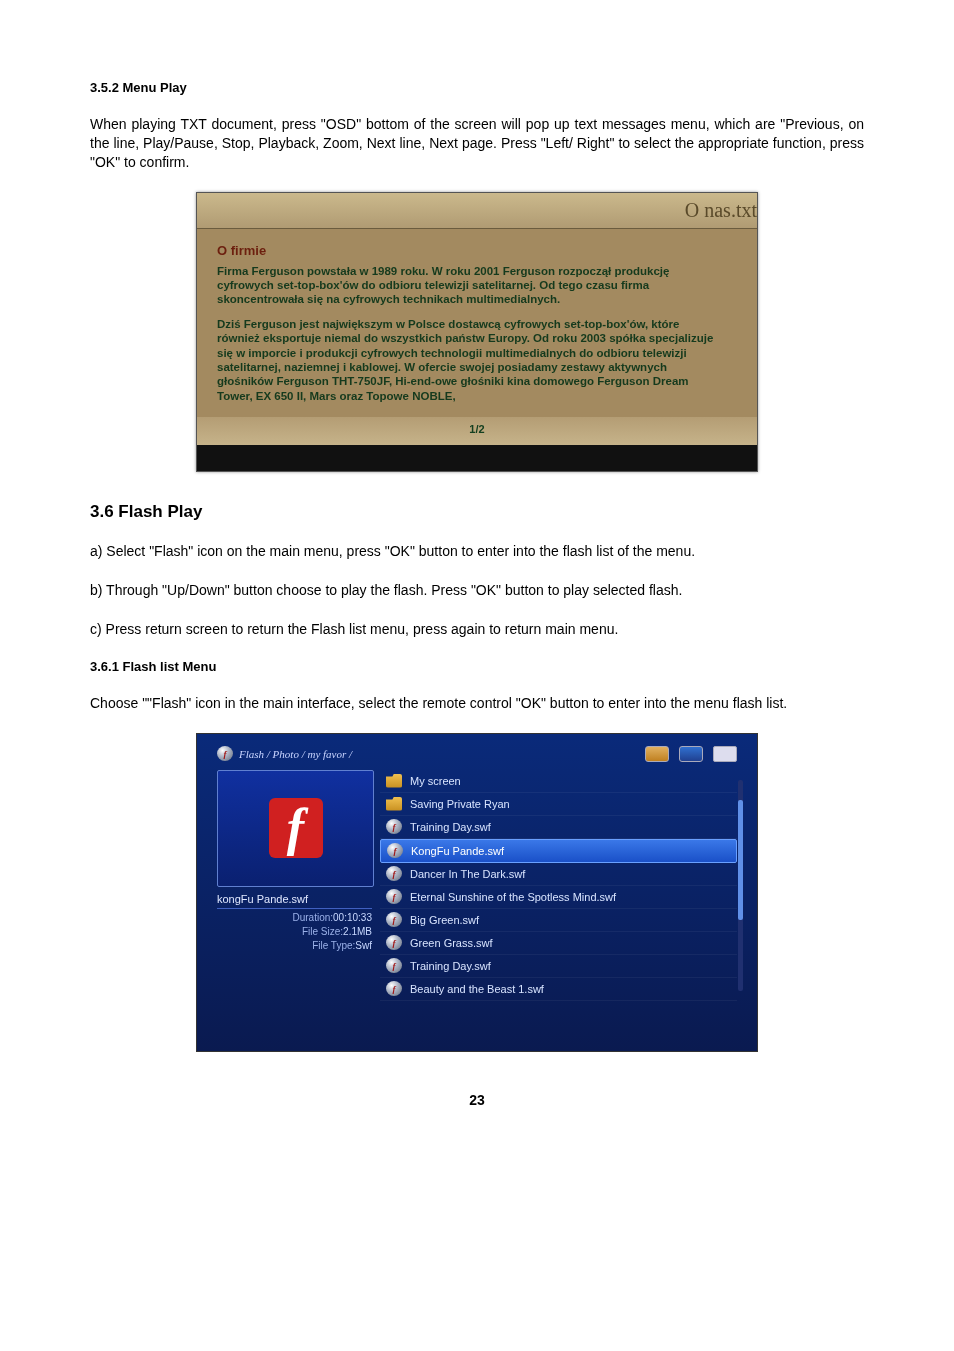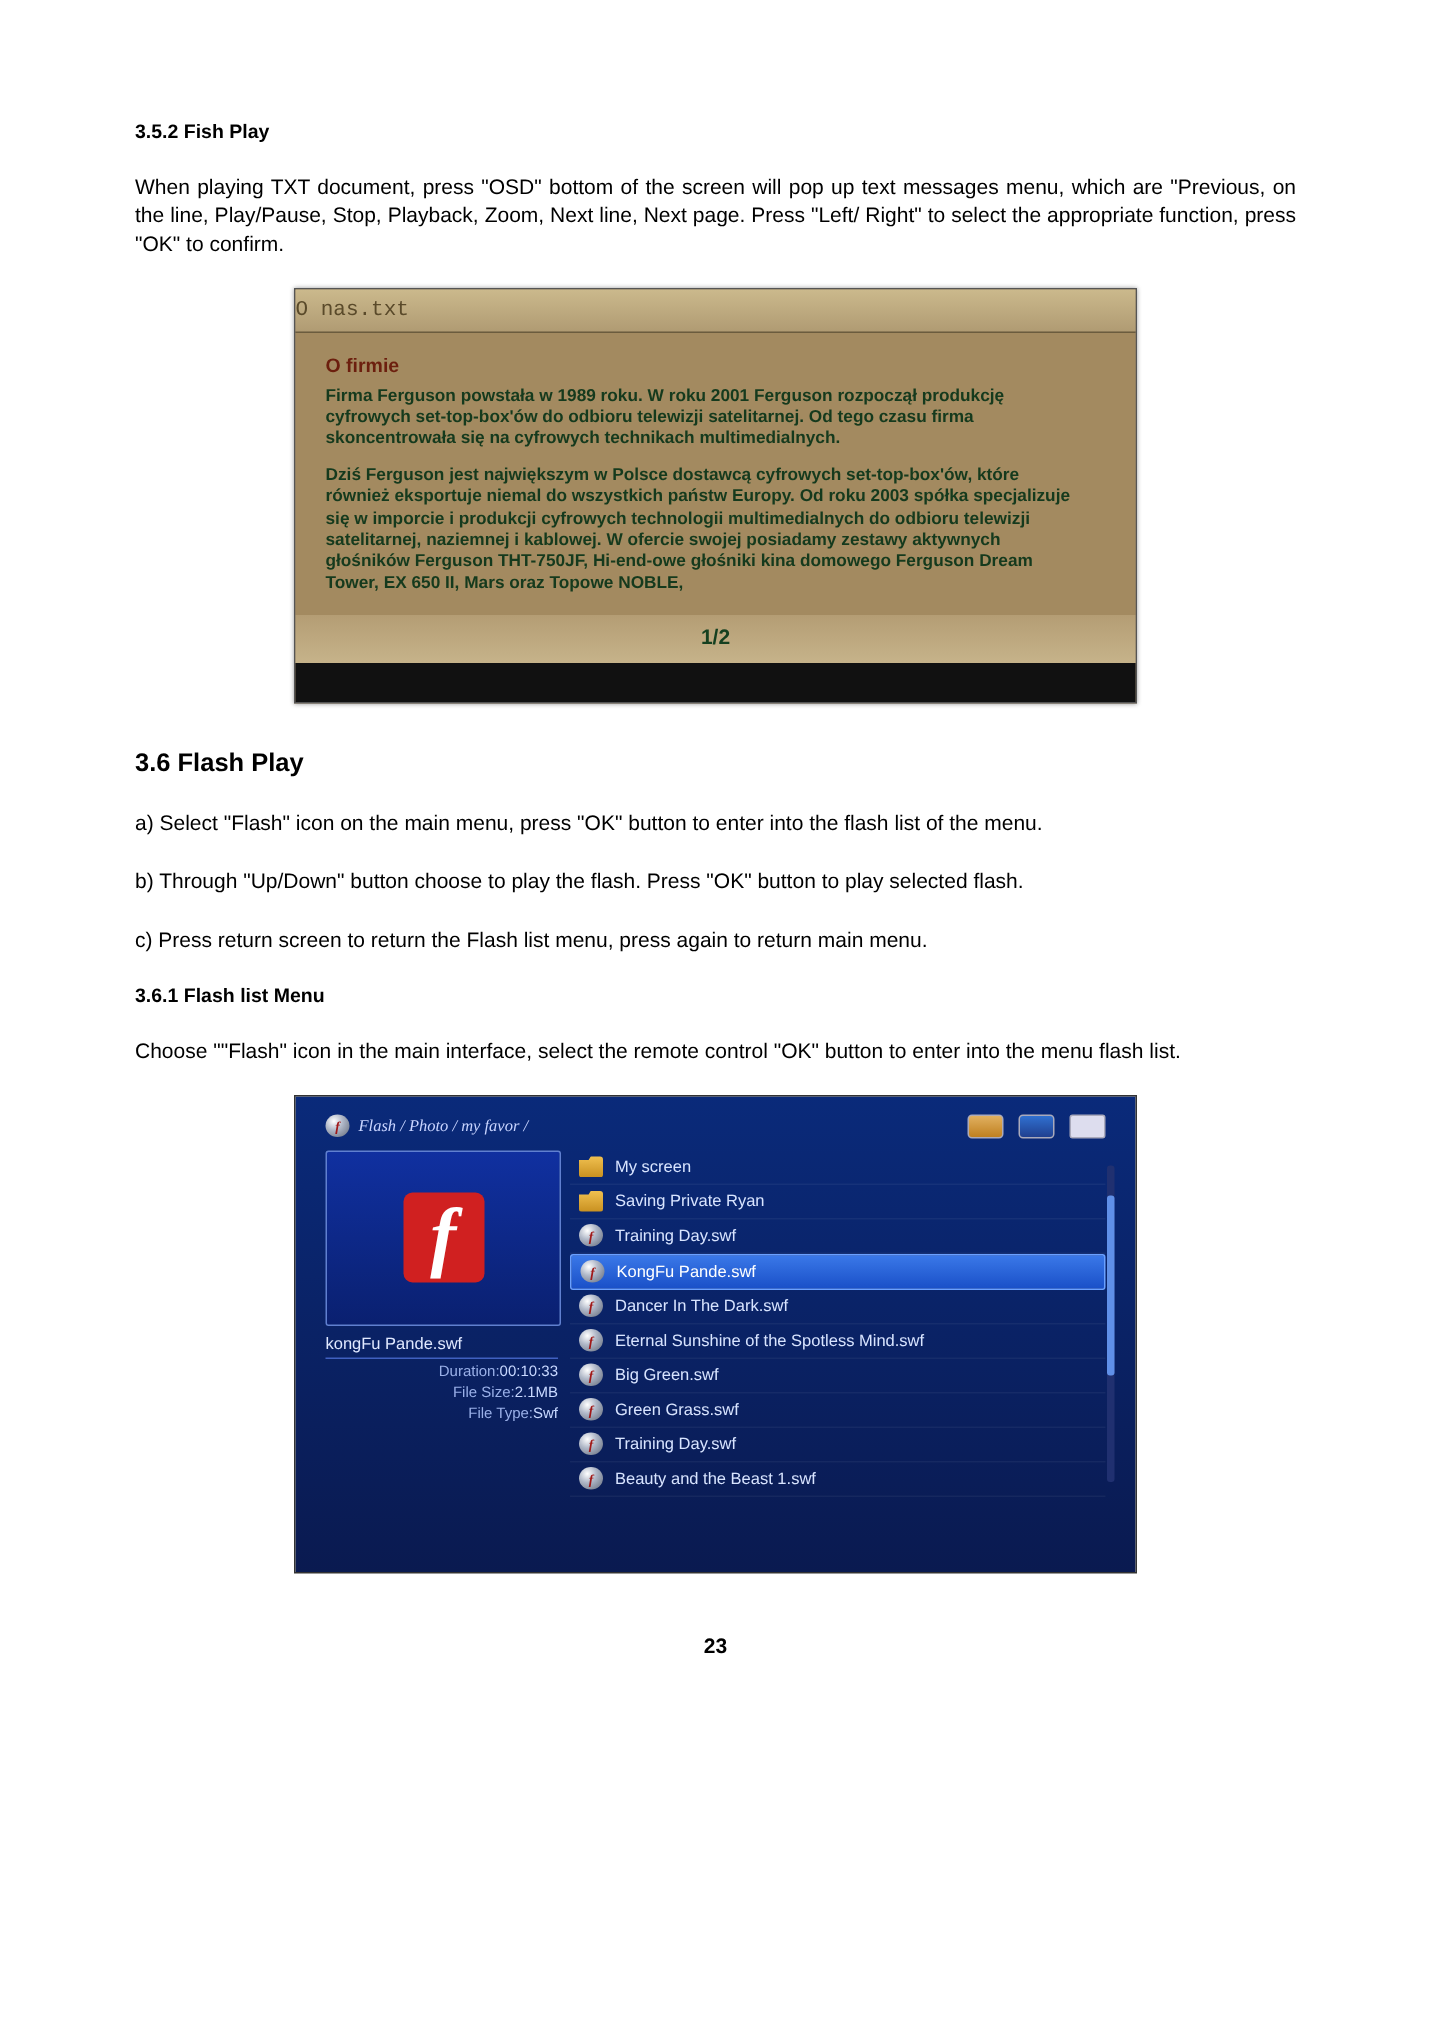--- a/index.html
+++ b/index.html
@@ -33,23 +33,23 @@
     margin: 18px 0;
   }
   
   .txtviewer {
     width: 560px;
     background: #a8906c;
     border: 1px solid #555;
     box-shadow: 0 0 3px rgba(0,0,0,0.4);
   }
   .txtviewer-title {
-    text-align: left;
-    font-family: Liberation Mono, monospace;
-    font-size: 14px;
+    text-align: right;
+    font-family: Liberation Serif, serif;
+    font-size: 20px;
     color: #5a4a2a;
     padding: 6px 0;
     background: linear-gradient(#cbb98c, #b09b73);
     border-bottom: 1px solid #6b5c3e;
   }
   .txtviewer-body {
     background: #a38a60;
     padding: 10px 33px 4px 20px;
     font-family: Verdana, sans-serif;
   }
@@ -63,21 +63,21 @@
     color: #153a1d;
     font-weight: bold;
     font-size: 11.5px;
     line-height: 1.25;
     margin: 6px 0 10px 0;
   }
   .txtviewer-page {
     text-align: center;
     color: #154020;
     font-weight: bold;
-    font-size: 14px;
+    font-size: 11px;
     padding: 6px 0 10px 0;
     background: linear-gradient(#b49d74, #c6b38a);
   }
   .txtviewer-footer {
     height: 26px;
     background: #111;
   }
   
   .flashviewer {
     width: 560px;
@@ -233,21 +233,21 @@
   .page-num {
     text-align: center;
     margin-top: 40px;
     font-size: 14px;
     font-weight: bold;
   }
 </style>
 </head>
 <body>
 
-<div class="section-heading">3.5.2 Fish Play</div>
+<div class="section-heading">3.5.2 Menu Play</div>
 <p>When playing TXT document, press "OSD" bottom of the screen will pop up text messages menu, which are "Previous, on the line, Play/Pause, Stop, Playback, Zoom, Next line, Next page. Press "Left/ Right" to select the appropriate function, press "OK" to confirm.</p>
 
 <div class="figure-wrap">
   <div class="txtviewer">
     <div class="txtviewer-title">O nas.txt</div>
     <div class="txtviewer-body">
       <div class="txtviewer-head">O firmie</div>
       <div class="txtviewer-para">Firma Ferguson powstała w 1989 roku. W roku 2001 Ferguson rozpoczął produkcję cyfrowych set-top-box'ów do odbioru telewizji satelitarnej. Od tego czasu firma skoncentrowała się na cyfrowych technikach multimedialnych.</div>
       <div class="txtviewer-para">Dziś Ferguson jest największym w Polsce dostawcą cyfrowych set-top-box'ów, które również eksportuje niemal do wszystkich państw Europy. Od roku 2003 spółka specjalizuje się w imporcie i produkcji cyfrowych technologii multimedialnych do odbioru telewizji satelitarnej, naziemnej i kablowej. W ofercie swojej posiadamy zestawy aktywnych głośników Ferguson THT-750JF, Hi-end-owe głośniki kina domowego Ferguson Dream Tower,  EX 650 II, Mars  oraz Topowe NOBLE,</div>
     </div>

